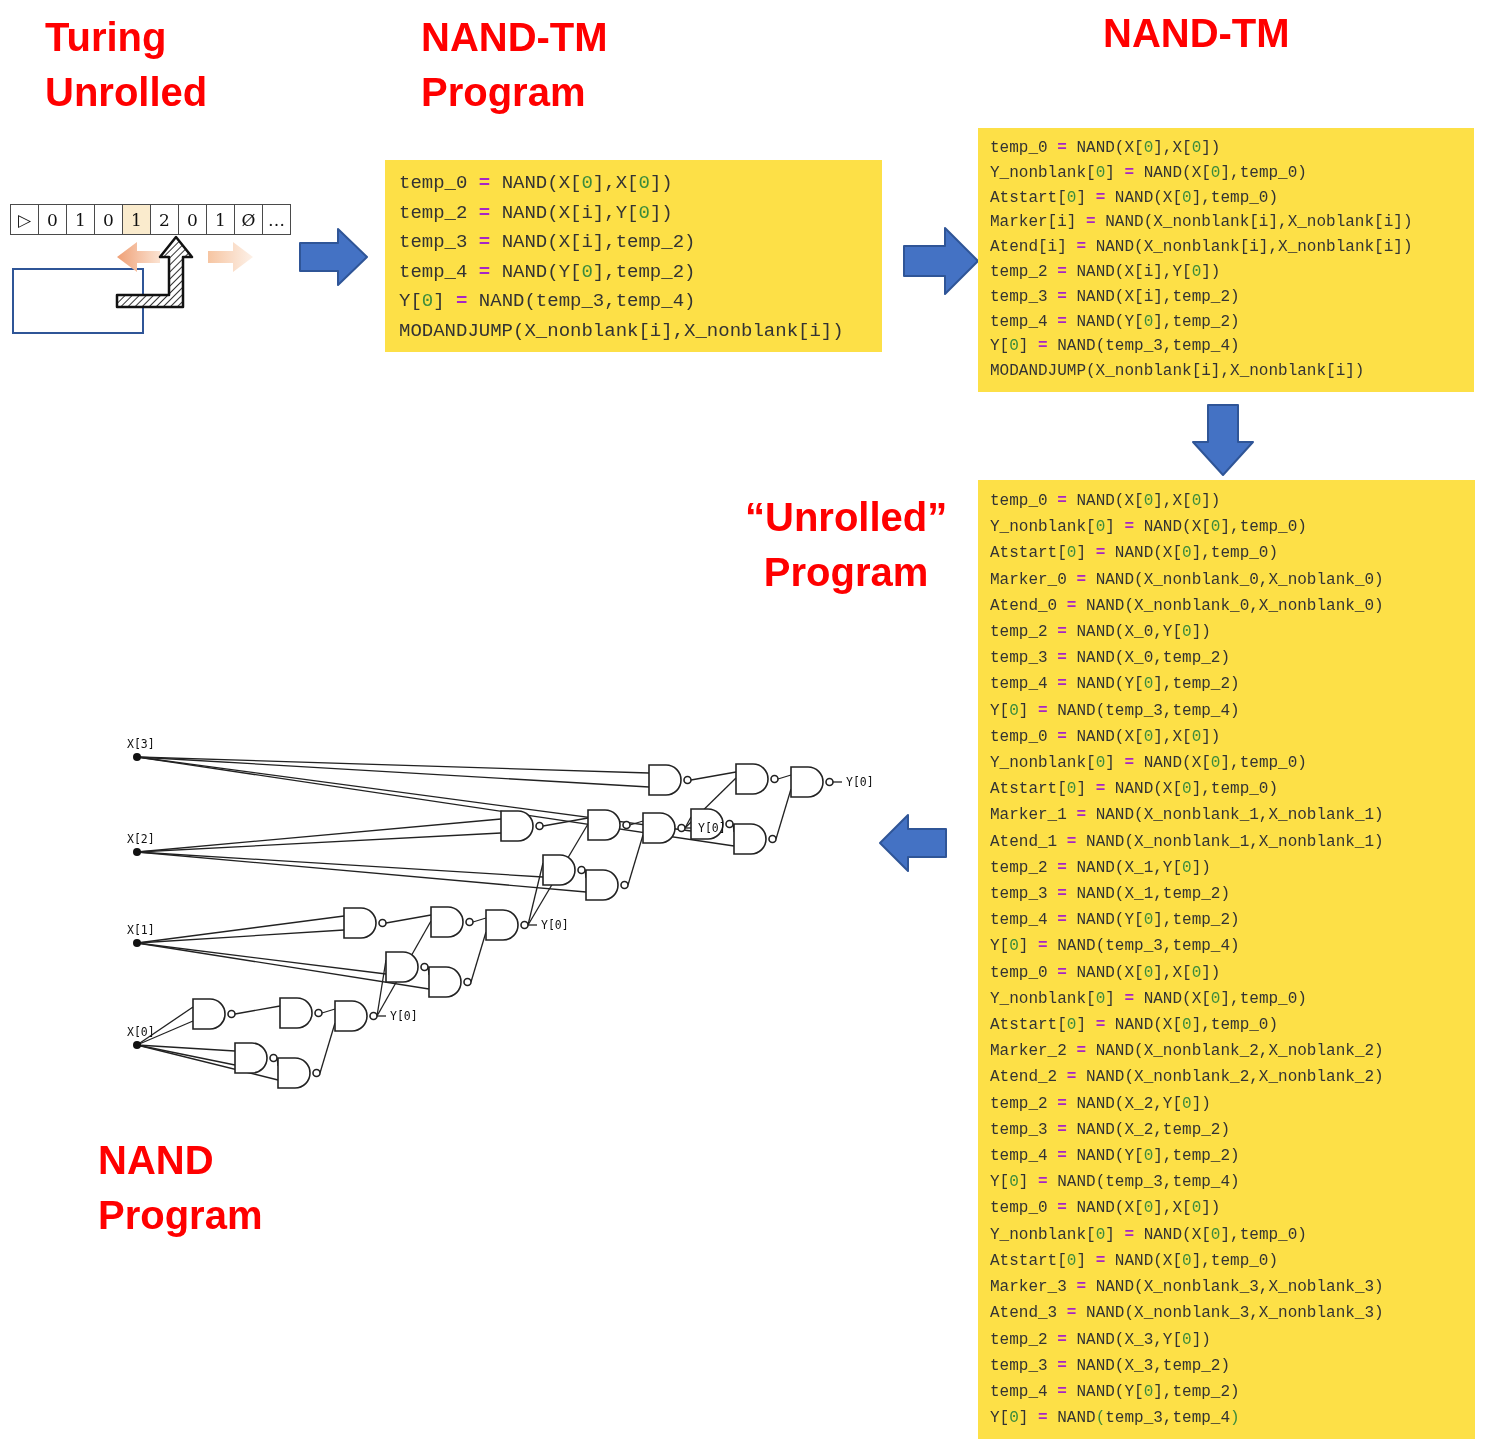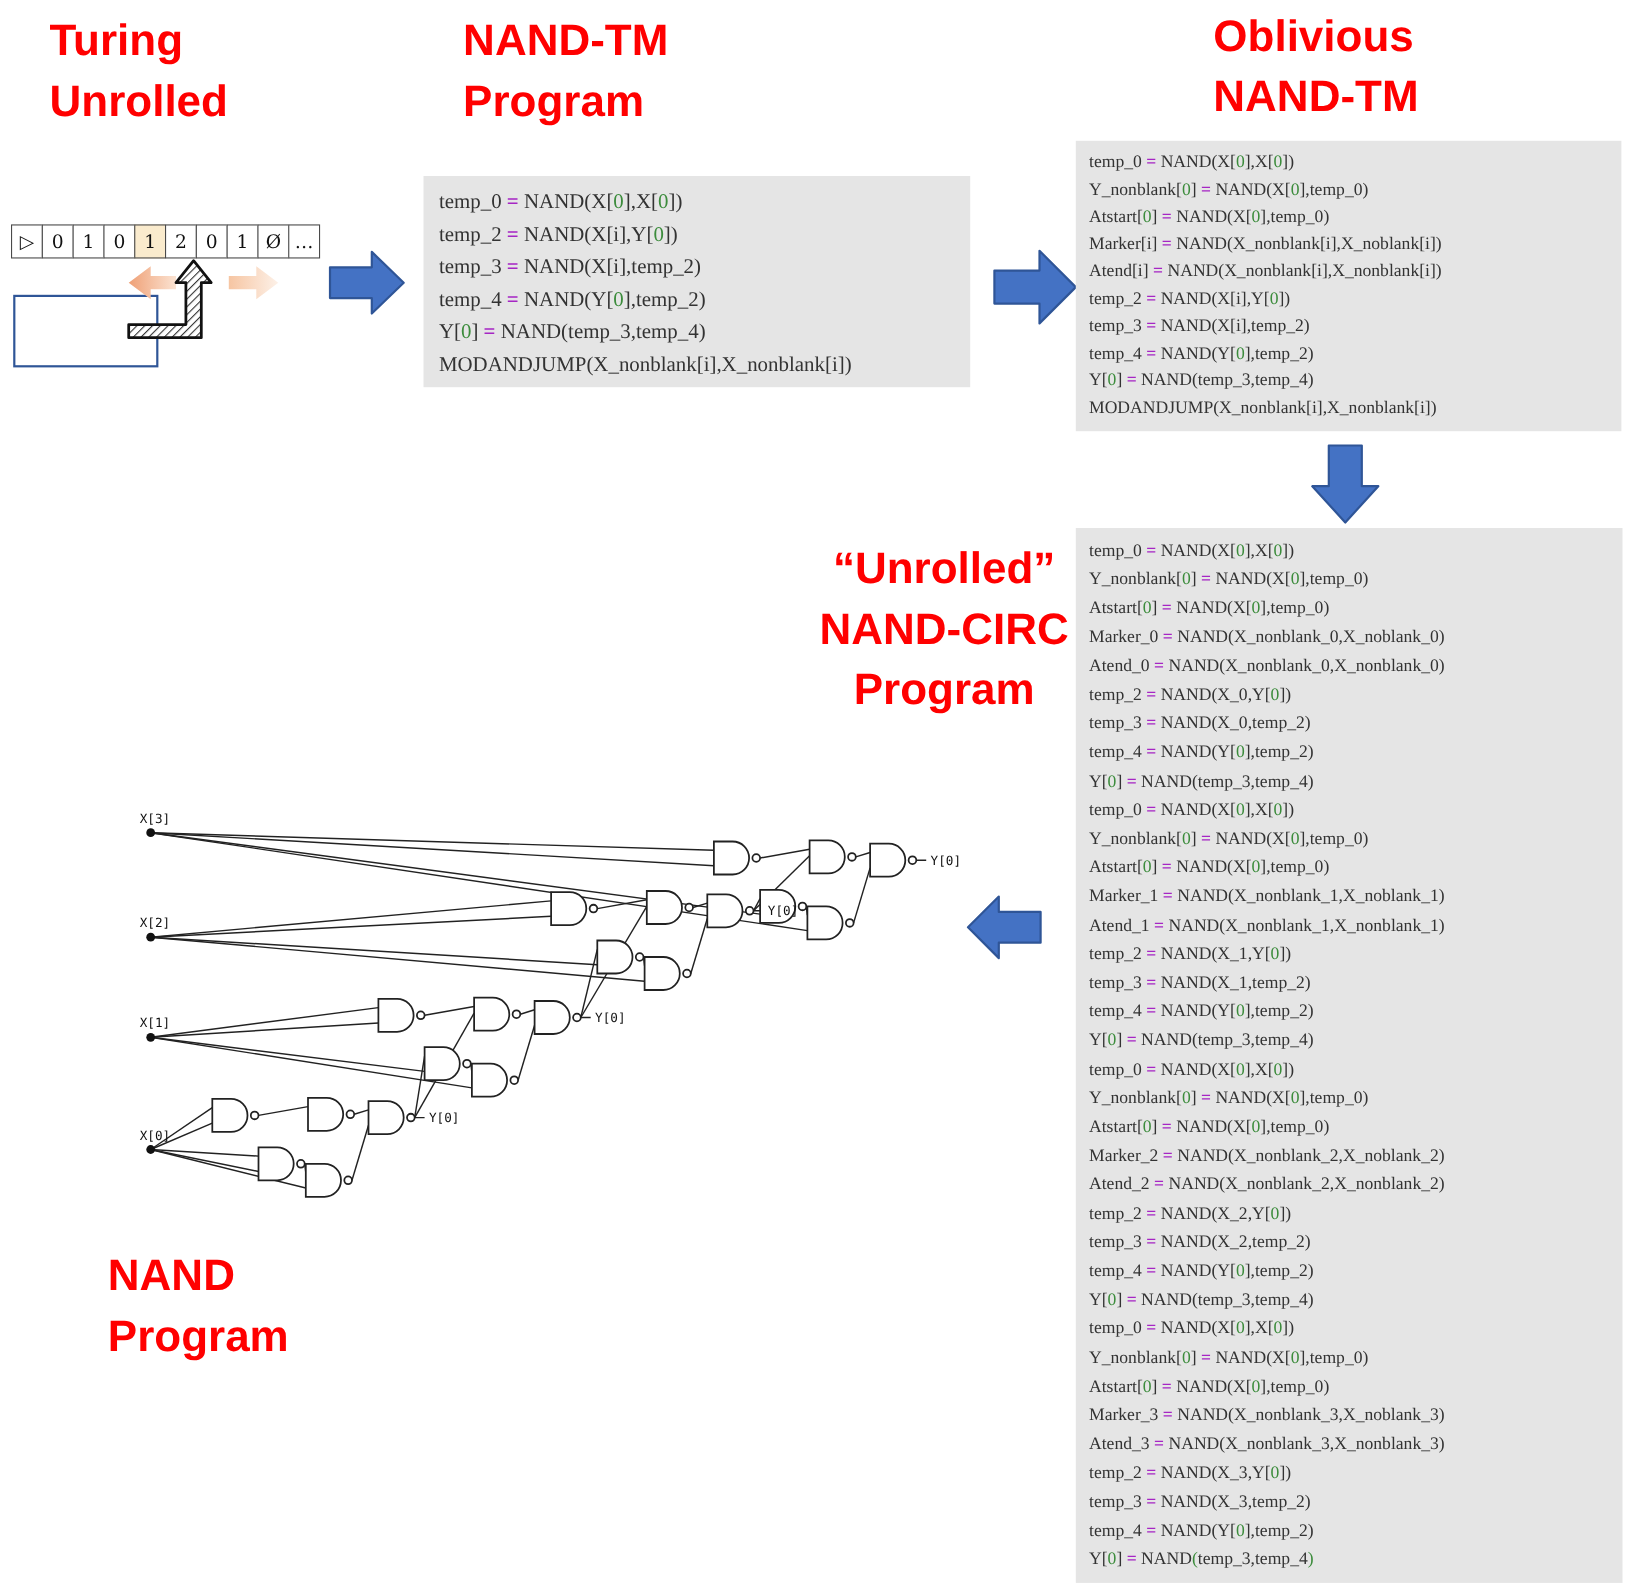--- a/index.html
+++ b/index.html
@@ -1,20 +1,20 @@
 <!DOCTYPE html>
 <html><head>
 <meta charset="utf-8">
 <style>
   html,body{margin:0;padding:0;background:#fff;}
   #stage{position:relative;width:1498px;height:1439px;background:#fff;overflow:hidden;
          font-family:"Liberation Sans",sans-serif;padding-left:22px;}
   .rlabel{position:absolute;color:#f00;font-size:40px;font-weight:600;line-height:55px;white-space:nowrap;}
-  .codeblock{position:absolute;background:#e5e5e5;color:#333;
-             font-family:Liberation Serif, serif;white-space:pre;}
+  .codeblock{position:absolute;background:#fde047;color:#333;
+             font-family:Liberation Mono, monospace;white-space:pre;}
   .codeblock .p{color:#a626c4;font-weight:bold;}
   .codeblock .g{color:#3c8c3c;}
   #code-nandtm{left:385px;top:160px;width:469px;height:174px;font-size:19px;line-height:29.5px;padding:9px 14px;}
   #code-obl{left:978px;top:128px;width:472px;height:248px;font-size:16px;line-height:24.8px;padding:8px 12px;}
   #code-unr{left:978px;top:480px;width:473px;height:943px;font-size:16px;line-height:26.2px;padding:8px 12px;}
   
   #tape{position:absolute;left:10px;top:204px;display:flex;}
   .tcell{width:27px;height:29px;border:1px solid #4a4a4a;margin-left:-1px;background:#fff;
          display:flex;align-items:center;justify-content:center;
          font-family:"DejaVu Serif",serif;font-size:17px;color:#111;}
@@ -30,26 +30,24 @@
 
   <div class="rlabel" style="left:45px;top:10px;">
     <div>Turing</div>
     <div>Unrolled</div>
   </div>
   <div class="rlabel" style="left:421px;top:10px;">
     <div>NAND-TM</div>
     <div>Program</div>
   </div>
   <div class="rlabel" style="left:1103px;top:6px;">
-    <div>Oblivious</div>
     <div>NAND-TM</div>
   </div>
   <div class="rlabel" style="left:745px;top:490px;text-align:center;">
     <div>“Unrolled”</div>
-    <div>NAND-CIRC</div>
     <div>Program</div>
   </div>
   <div class="rlabel" style="left:98px;top:1133px;">
     <div>NAND</div>
     <div>Program</div>
   </div>
 
   <div id="tape">
       <div class="tcell">▷</div>
       <div class="tcell">0</div>

